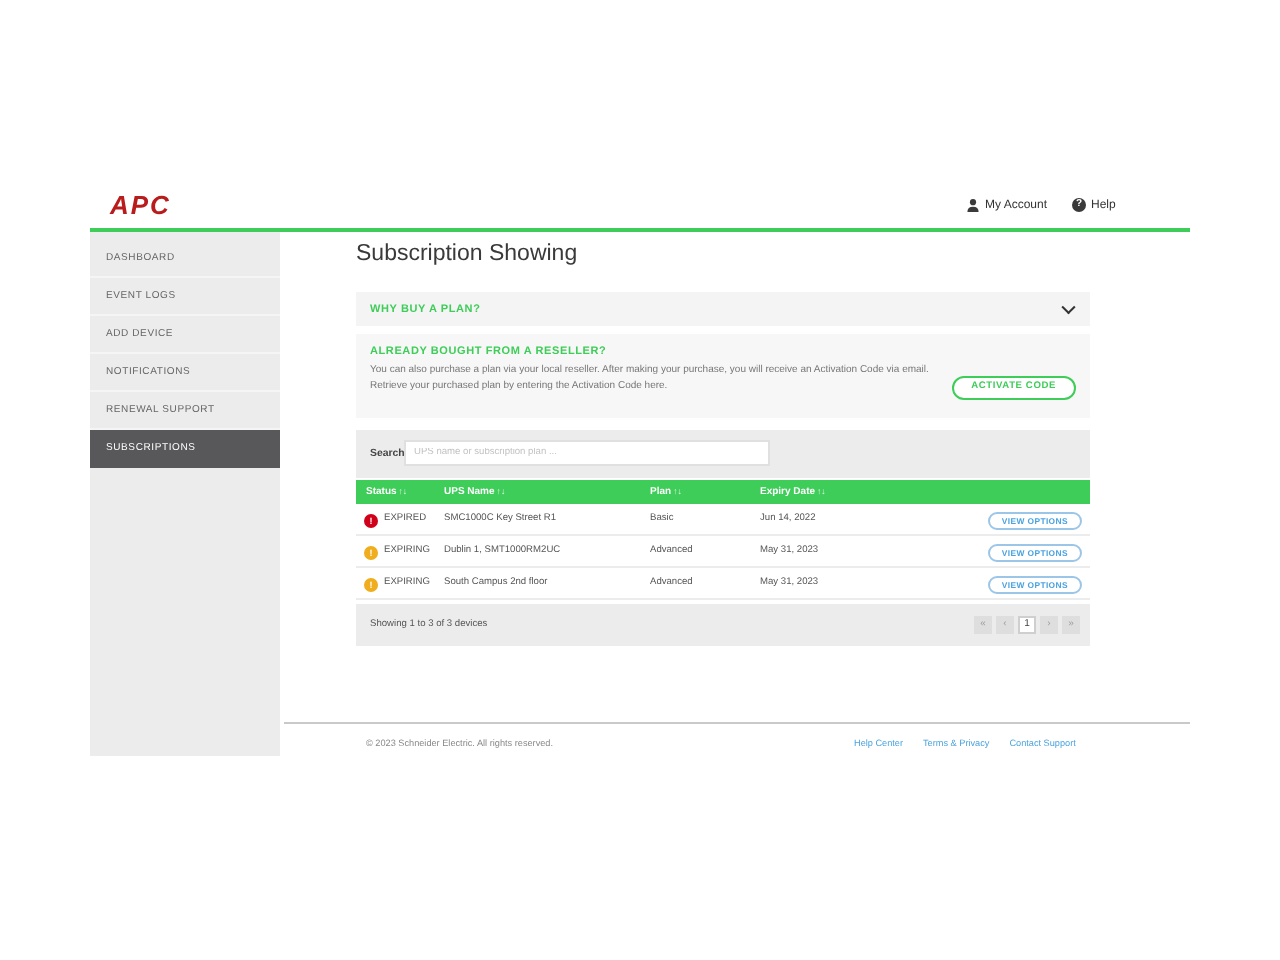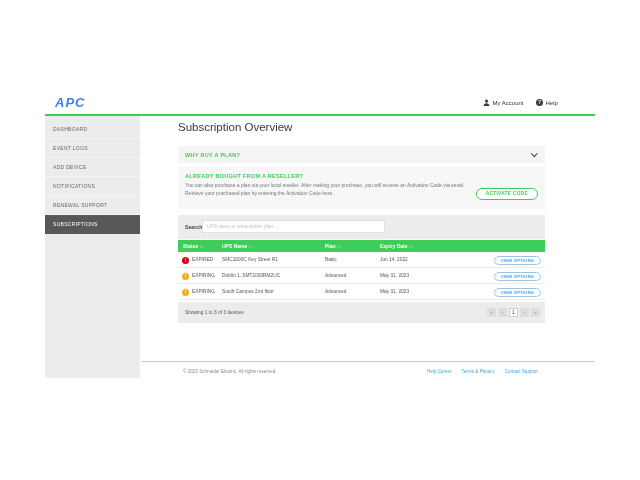--- a/index.html
+++ b/index.html
@@ -2,21 +2,21 @@
 <html><head>
 <meta charset="utf-8">
 <style>
   * { margin:0; padding:0; box-sizing:border-box; }
   html,body { width:640px; height:480px; background:#fff; }
   body { font-family:"Liberation Sans", sans-serif; }
   .canvas { position:relative; width:640px; height:480px; background:#fff; overflow:hidden; }
 
   
   .logo { position:absolute; left:55px; top:95px; font-size:13px; font-weight:bold; font-style:italic;
-          color:#3b82f6; letter-spacing:1px; }
+          color:#b91c1c; letter-spacing:1px; }
   .hdr-link { position:absolute; top:99px; display:flex; align-items:center; gap:2.5px;
               font-size:6px; color:#333; cursor:pointer; }
   .hdr-my-account { left:483px; }
   .hdr-help { left:536px; }
   .q-icon { width:7px; height:7px; border-radius:50%; background:#3a3a3a; color:#fff;
             font-size:5px; font-weight:bold; text-align:center; line-height:7px; }
   .green-line { position:absolute; left:45px; top:114px; width:550px; height:2px; background:#3dcd58; }
 
   
   .sidebar { position:absolute; left:45px; top:116px; width:95px; height:262px; background:#ececec; padding-top:4px; }
@@ -105,21 +105,21 @@
 
   <div class="sidebar">
     <div class="side-item">DASHBOARD</div>
     <div class="side-item">EVENT LOGS</div>
     <div class="side-item">ADD DEVICE</div>
     <div class="side-item">NOTIFICATIONS</div>
     <div class="side-item">RENEWAL SUPPORT</div>
     <div class="side-item active">SUBSCRIPTIONS</div>
   </div>
 
-  <div class="page-title">Subscription Overview</div>
+  <div class="page-title">Subscription Showing</div>
 
   <div class="accordion">
     <span class="accordion-label">WHY BUY A PLAN?</span>
     <span class="chev"></span>
   </div>
 
   <div class="reseller">
     <div class="reseller-heading">ALREADY BOUGHT FROM A RESELLER?</div>
     <div class="reseller-body">You can also purchase a plan via your local reseller. After making your purchase, you will receive an Activation Code via email. Retrieve your purchased plan by entering the Activation Code here.</div>
     <button class="activate-btn">ACTIVATE CODE</button>

